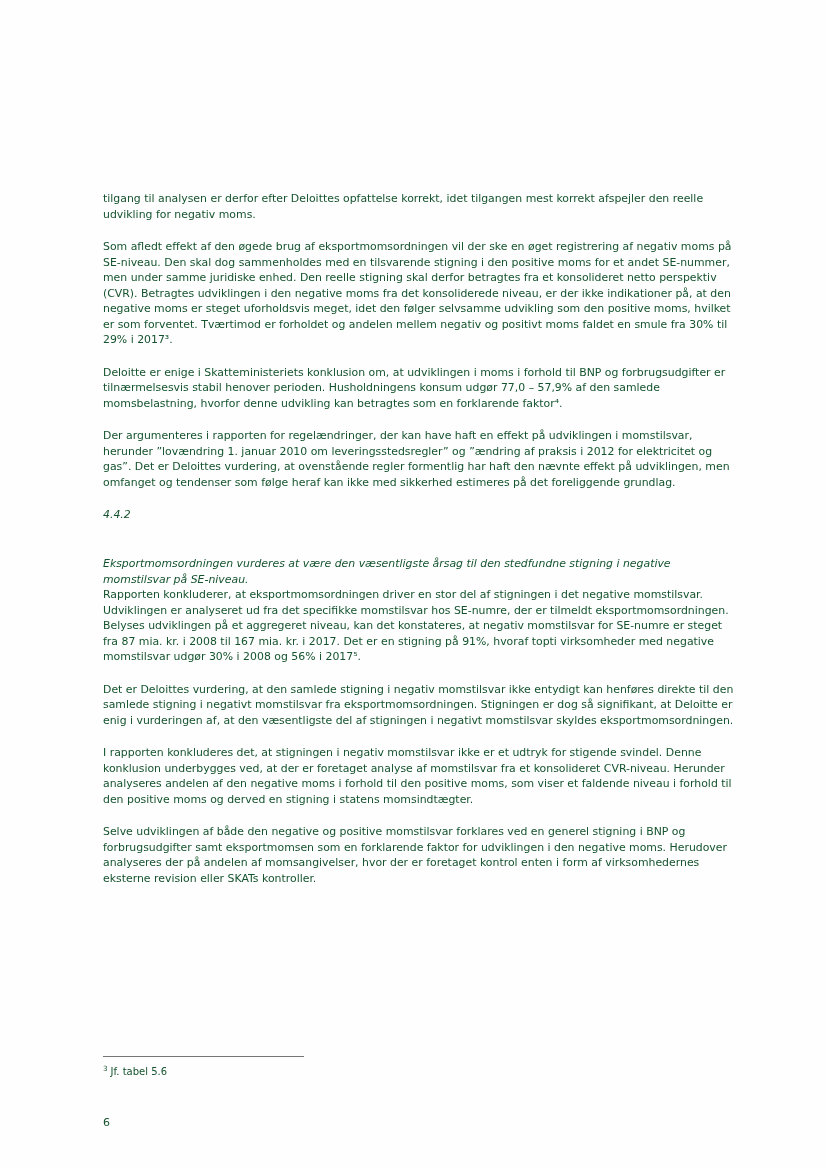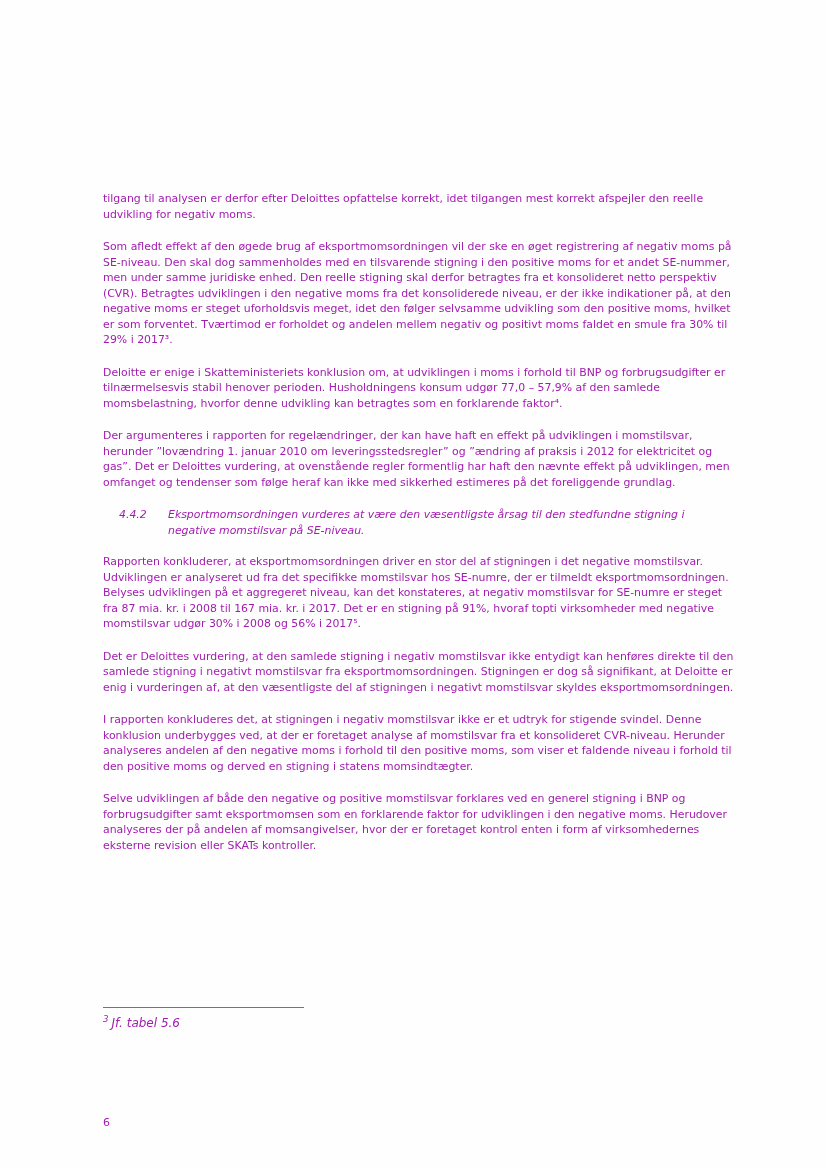--- a/index.html
+++ b/index.html
@@ -4,47 +4,47 @@
 <style>
   html, body { margin: 0; padding: 0; background: #e8e8e8; }
   .page {
     position: relative;
     width: 826px;
     height: 1168px;
     margin: 0 auto;
     background: #fefefe;
     overflow: hidden;
     font-family: "DejaVu Sans", sans-serif;
-    color: #a21caf;
+    color: #14532d;
   }
   .body-text {
     position: absolute;
     left: 103px;
     top: 191px;
     width: 634px;
     font-size: 10.9px;
     line-height: 15.5px;
     text-align: left;
   }
   .para { margin: 0 0 17px 0; }
   .heading {
     display: flex;
     font-style: italic;
-    margin: 16px;
+    margin: 0;
+    flex-direction: column;
   }
   .h-num { flex: 0 0 49px; }
   .h-title { flex: 1; font-style: italic; }
   .footnotes {
     position: absolute;
     left: 103px;
-    top: 1007px;
+    top: 1056px;
     width: 634px;
-    font-size: 12px;
+    font-size: 10px;
     line-height: 13.4px;
-    font-style: italic;
   }
   .fn-divider {
     width: 201px;
     border-top: 1px solid #757575;
     margin-bottom: 5px;
   }
   .footnote sup {
     font-size: 0.72em;
     margin-right: 3px;
   }

